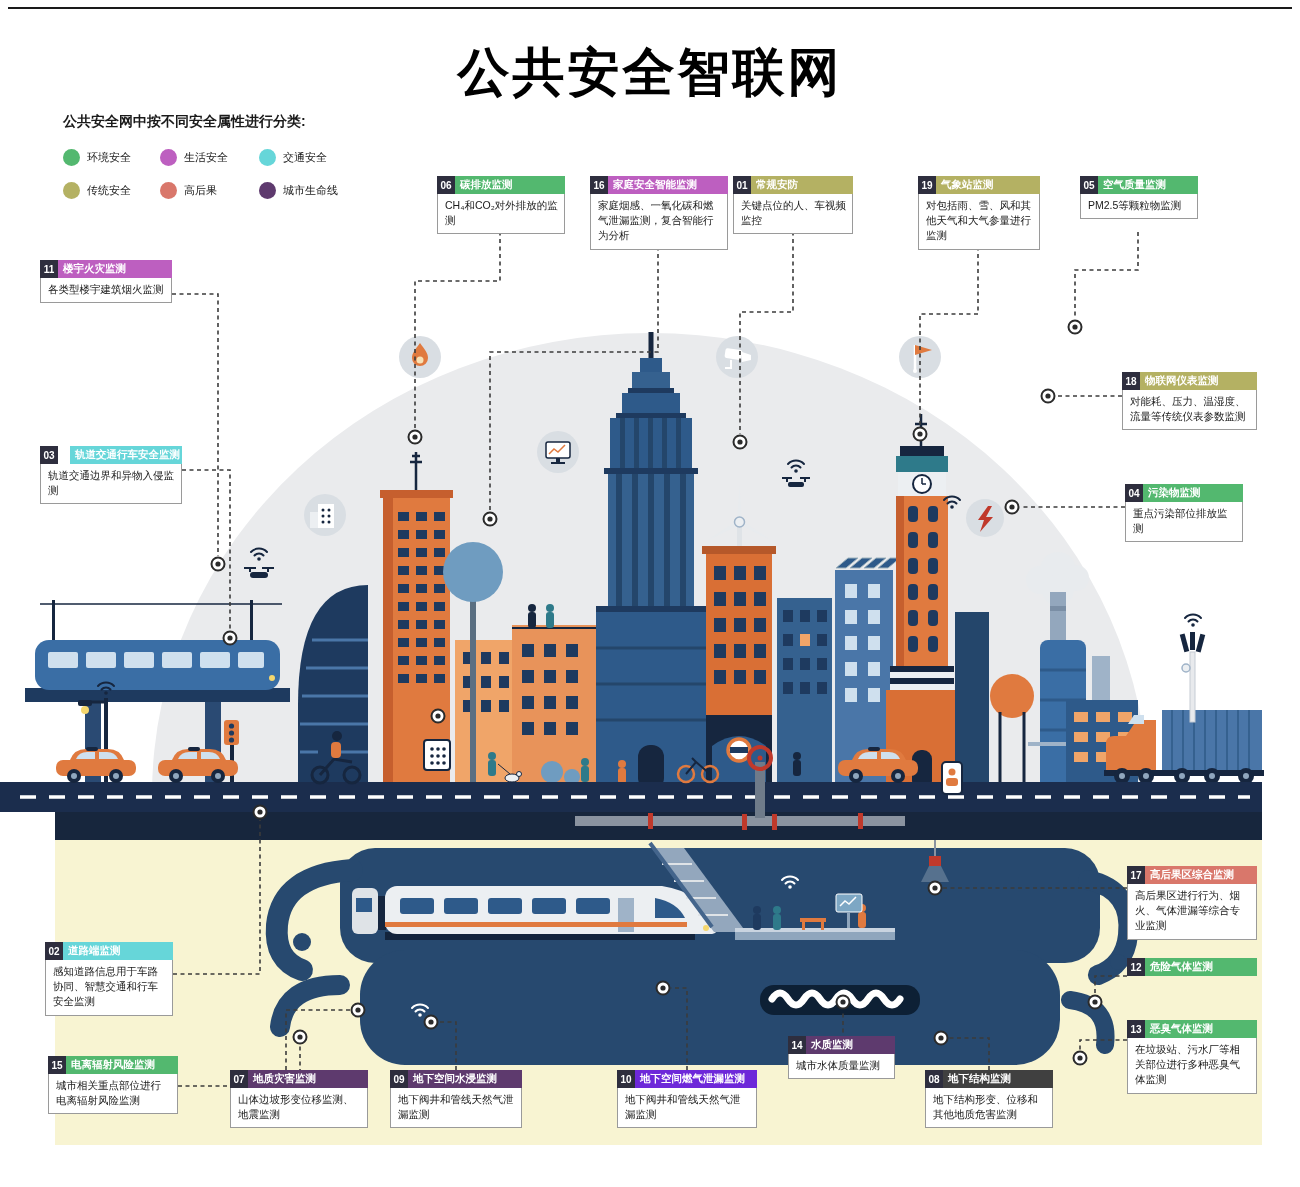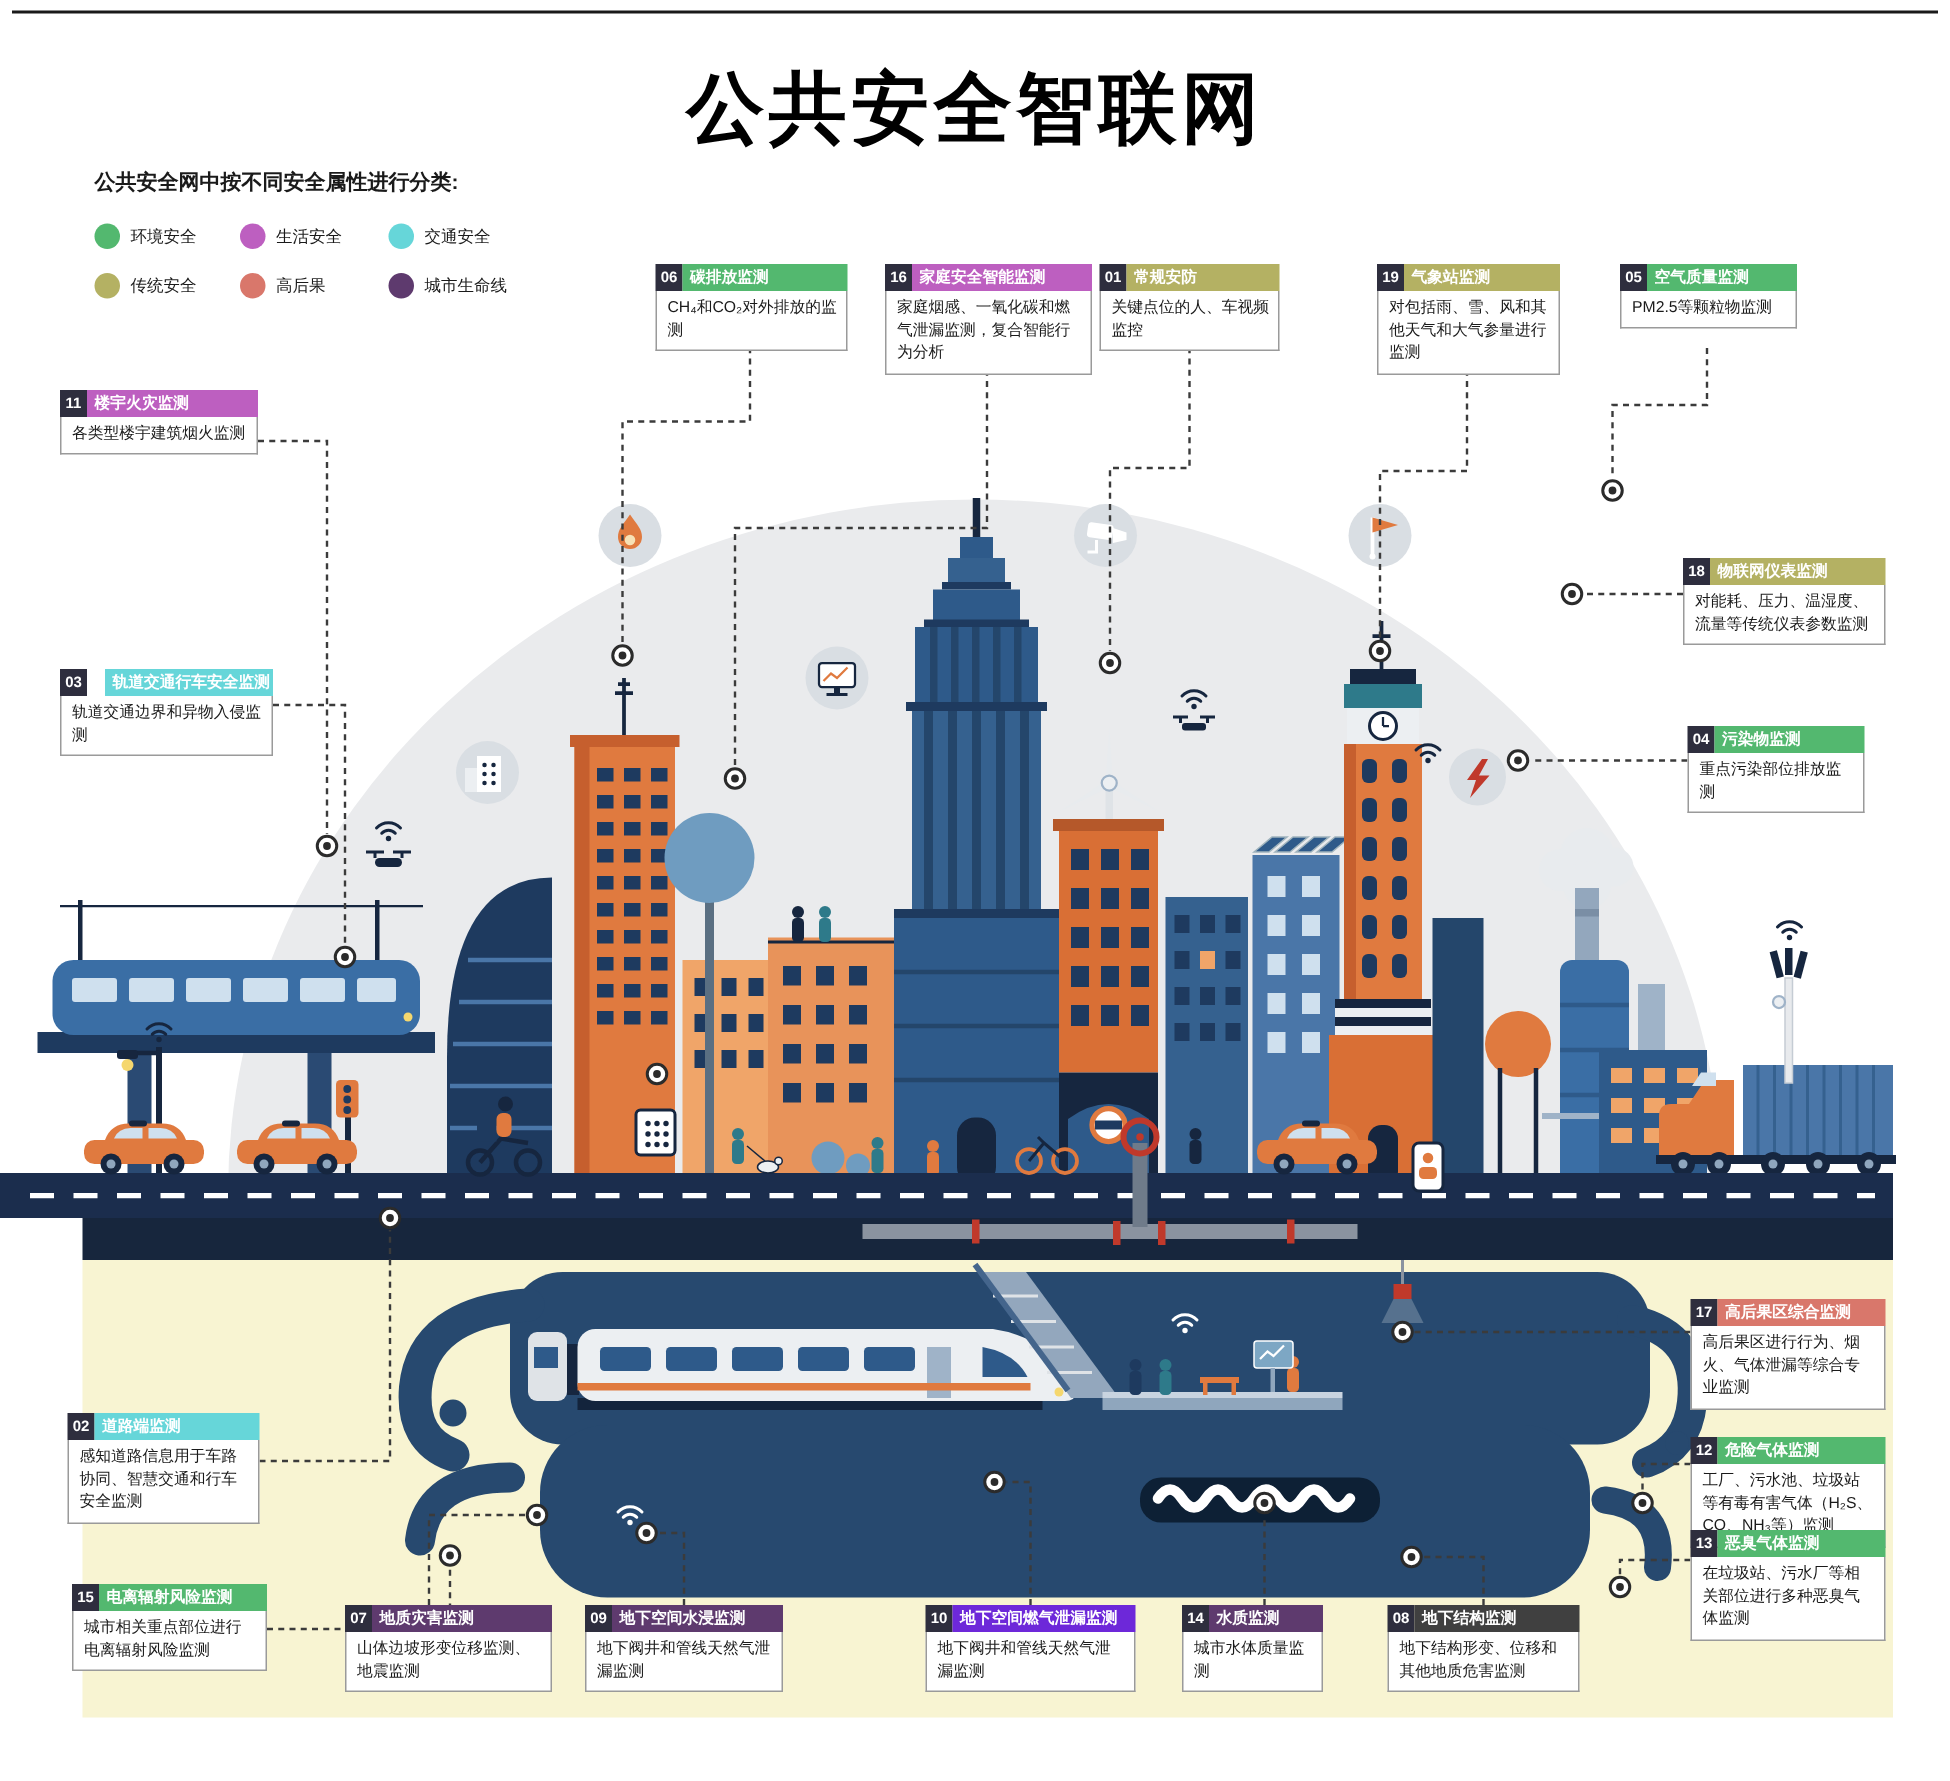--- a/index.html
+++ b/index.html
@@ -683,21 +683,20 @@
         <span class="co-num">17</span>
         <span class="co-title" style="background-color: rgb(217, 119, 107);">高后果区综合监测</span>
       </div>
     <div class="co-body">高后果区进行行为、烟火、气体泄漏等综合专业监测</div>
   </div>
   <div class="callout" style="left:1127px;top:958px;width:130px">
     <div class="co-head">
         <span class="co-num">12</span>
         <span class="co-title" style="background-color: rgb(83, 184, 111);">危险气体监测</span>
       </div>
-    <div class="co-body">工厂、污水池、垃圾站等有毒有害气体（H₂S、CO、NH₃等）监测</div>
   </div>
   <div class="callout" style="left:1127px;top:1020px;width:130px">
     <div class="co-head">
         <span class="co-num">13</span>
         <span class="co-title" style="background-color: rgb(83, 184, 111);">恶臭气体监测</span>
       </div>
     <div class="co-body">在垃圾站、污水厂等相关部位进行多种恶臭气体监测</div>
   </div>
   <div class="callout" style="left:45px;top:942px;width:128px">
     <div class="co-head">
@@ -727,21 +726,21 @@
       </div>
     <div class="co-body">地下阀井和管线天然气泄漏监测</div>
   </div>
   <div class="callout" style="left:617px;top:1070px;width:140px">
     <div class="co-head">
         <span class="co-num">10</span>
         <span class="co-title" style="background-color: #6d28d9;">地下空间燃气泄漏监测</span>
       </div>
     <div class="co-body">地下阀井和管线天然气泄漏监测</div>
   </div>
-  <div class="callout" style="left:788px;top:1070px;width:94px">
+  <div class="callout" style="left:788px;top:1036px;width:107px">
     <div class="co-head">
         <span class="co-num">14</span>
         <span class="co-title" style="background-color: rgb(94, 58, 110);">水质监测</span>
       </div>
     <div class="co-body">城市水体质量监测</div>
   </div>
   <div class="callout" style="left:925px;top:1070px;width:128px">
     <div class="co-head">
         <span class="co-num">08</span>
         <span class="co-title" style="background-color: #404040;">地下结构监测</span>

